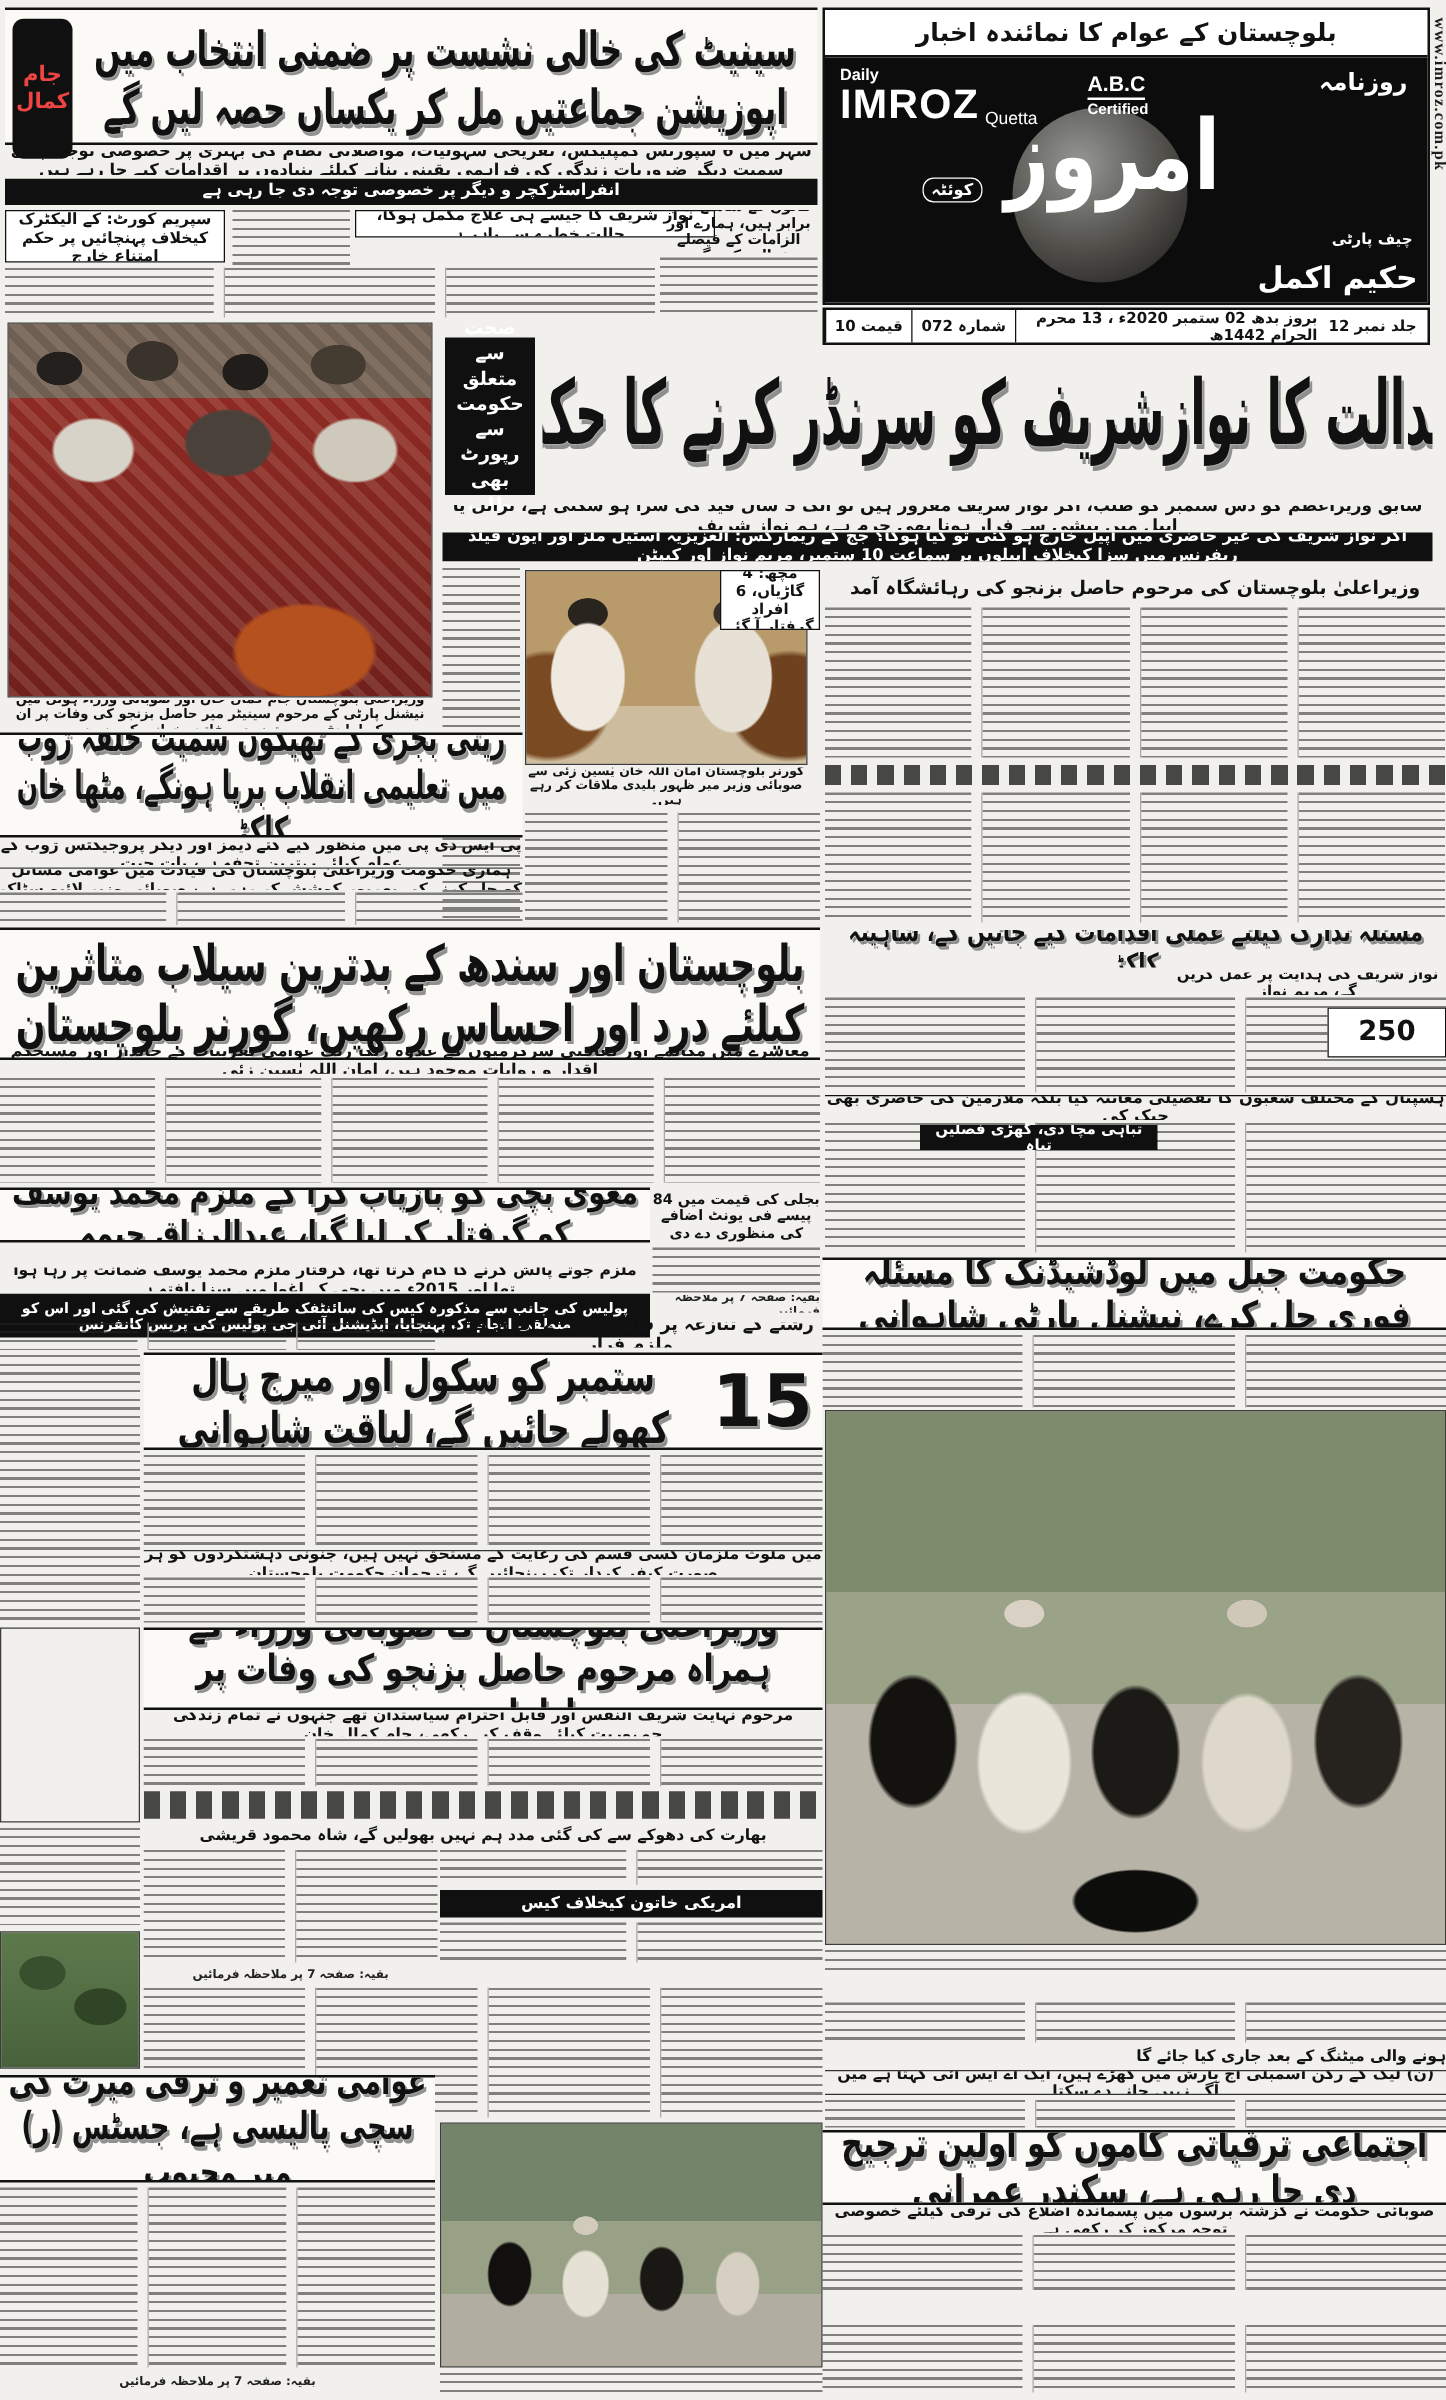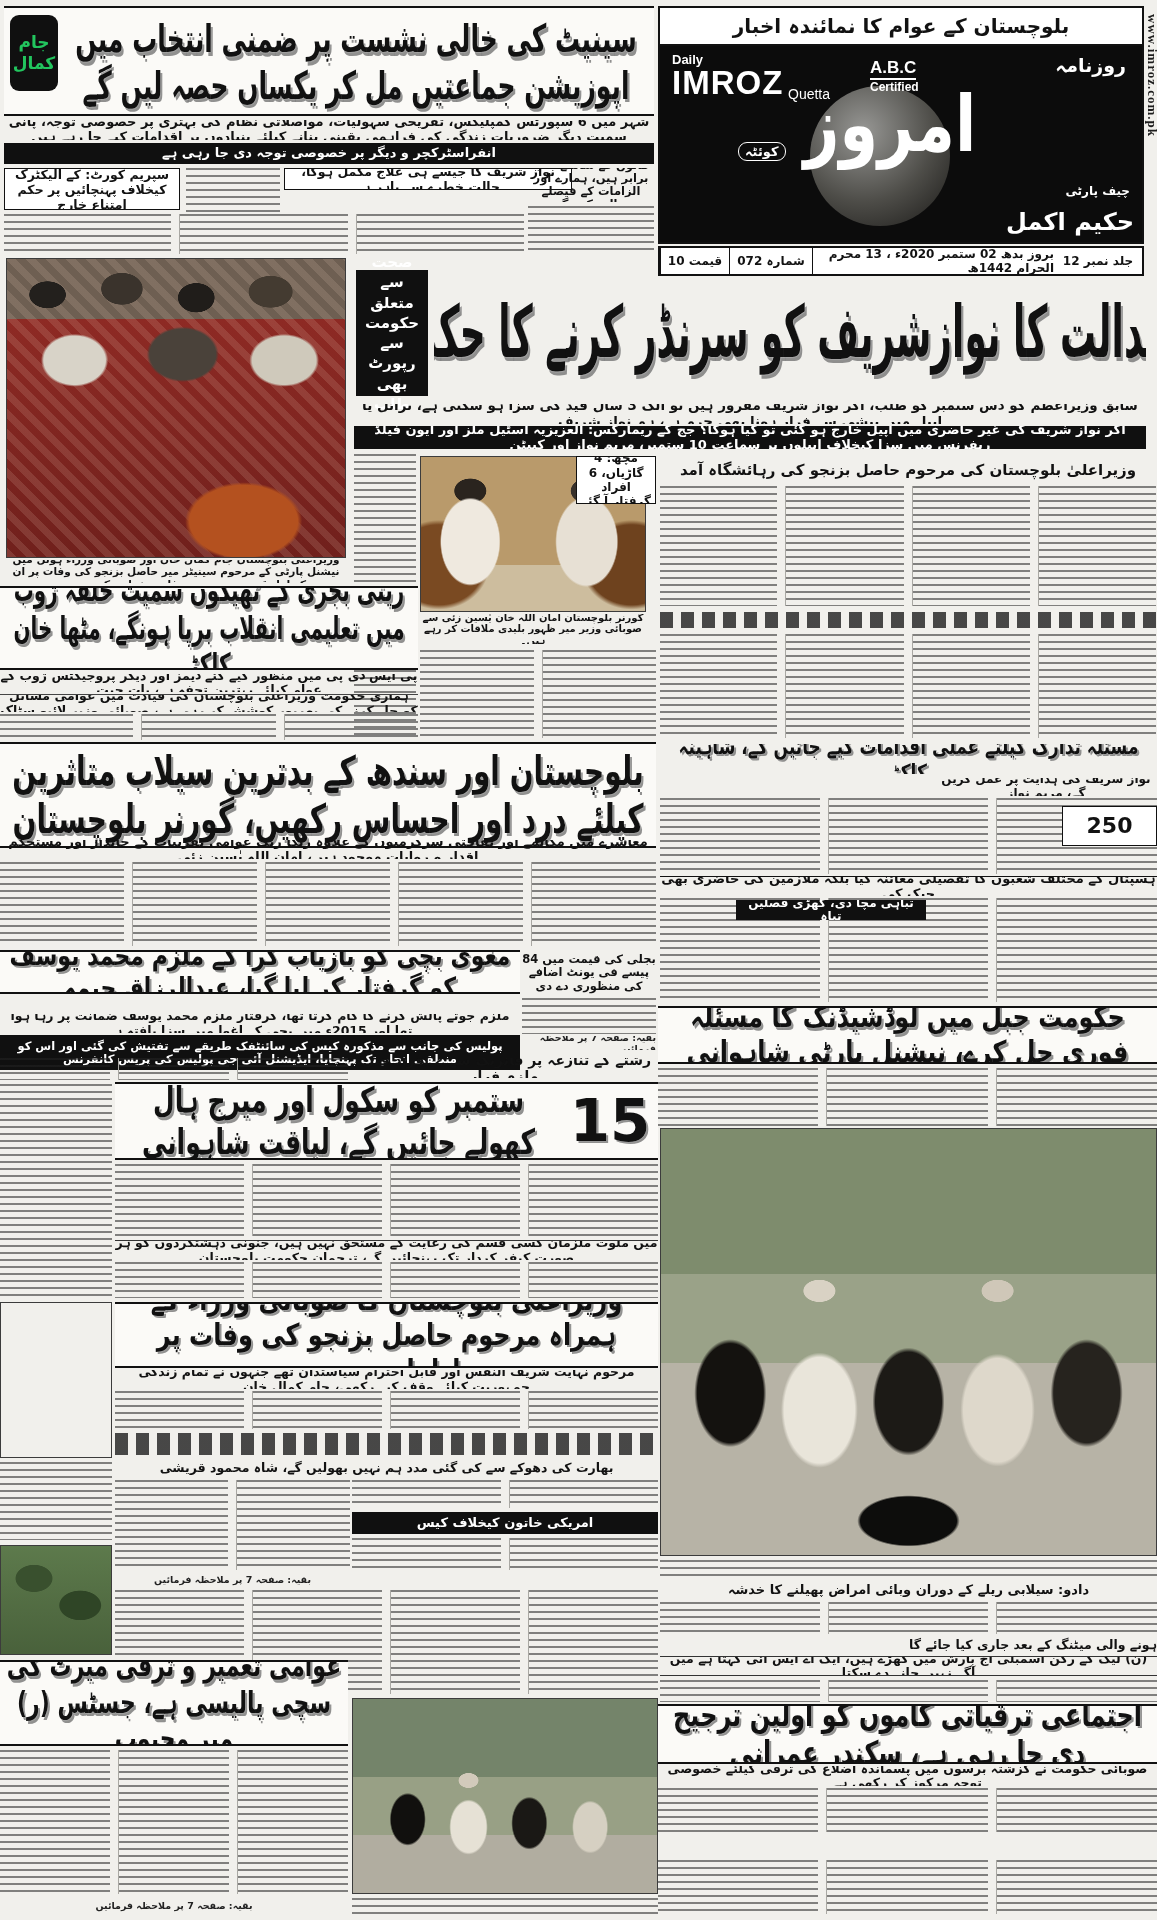--- a/index.html
+++ b/index.html
@@ -32,21 +32,21 @@
   #masthead-logo{background:#0c0c0c;position:relative;overflow:hidden;}
   #globe{position:absolute;border-radius:50%;background:radial-gradient(circle at 38% 32%,#a6a6a3,#55544f 55%,#2e2d2a 85%);opacity:.9;}
   .wtxt{color:#fff;position:absolute;}
 </style>
 </head>
 <body>
 
 <div id="paper">
 
   <div class="abs band" style="left:4px;top:6px;width:650px;height:110px;">
-    <div class="abs" style="left:6px;top:7px;width:48px;height:76px;background:#101010;border-radius:9px;color:#22c55e;font-weight:bold;font-size:17px;display:flex;align-items:center;justify-content:center;text-align:center;line-height:1.25;">
+    <div class="abs" style="left:6px;top:7px;width:48px;height:112px;background:#101010;border-radius:9px;color:#ef4444;font-weight:bold;font-size:17px;display:flex;align-items:center;justify-content:center;text-align:center;line-height:1.25;">
       <span>جام کمال</span>
     </div>
     <div class="abs disp" style="left:60px;top:0;width:584px;height:108px;">
       <span class="tall" style="font-size:25px;transform:scaleY(1.55);max-width:575px;">سینیٹ کی خالی نشست پر ضمنی انتخاب میں اپوزیشن جماعتیں مل کر یکساں حصہ لیں گے</span>
     </div>
   </div>
 
   <div class="abs" style="left:658px;top:6px;width:486px;height:238px;border:2px solid #111;background:#fff;">
     <div style="height:36px;border-bottom:2px solid #111;display:flex;align-items:center;justify-content:center;font-weight:bold;font-size:20px;">بلوچستان کے عوام کا نمائندہ اخبار</div>
     <div id="masthead-logo" style="height:196px;">
@@ -247,21 +247,20 @@
       radial-gradient(ellipse 62px 94px at 68% 66%, #ded8cb 55%, transparent 60%),
       radial-gradient(ellipse 60px 90px at 86% 62%, #26231e 55%, transparent 60%),
       radial-gradient(ellipse 26px 18px at 32% 38%, #d9d2c4 60%, transparent 63%),
       radial-gradient(ellipse 26px 18px at 68% 38%, #cfc7b8 60%, transparent 63%),
       radial-gradient(ellipse 80px 40px at 50% 92%, #0d0d0c 60%, transparent 64%),
       linear-gradient(#7e8c6d 0 34%, #9aa288 34% 55%, #b7b3a6 55% 100%);"></div>
   <div class="abs cols" style="left:660px;top:1560px;width:497px;height:16px;">
       <div class="fcol"></div>
     </div>
 
-  <div class="abs bold-line" style="left:660px;top:1580px;width:497px;height:20px;font-size:13px;">دادو: سیلابی ریلے کے دوران وبائی امراض پھیلنے کا خدشہ</div>
   <div class="abs cols" style="left:660px;top:1602px;width:497px;height:32px;">
       <div class="fcol"></div>
       <div class="fcol"></div>
       <div class="fcol"></div>
     </div>
   <div class="abs bold-line" style="left:660px;top:1636px;width:497px;height:18px;font-size:12.5px;justify-content:flex-start;">ہونے والی میٹنگ کے بعد جاری کیا جائے گا</div>
   <div class="abs bold-line" style="left:660px;top:1656px;width:497px;height:20px;font-size:12.5px;border-top:1px solid #333;border-bottom:1px solid #333;">(ن) لیگ کے رکن اسمبلی آج بارش میں کھڑے ہیں، ایک اے ایس آئی کہتا ہے میں آگے نہیں جانے دے سکتا</div>
   <div class="abs cols" style="left:660px;top:1680px;width:497px;height:22px;">
       <div class="fcol"></div>
       <div class="fcol"></div>

